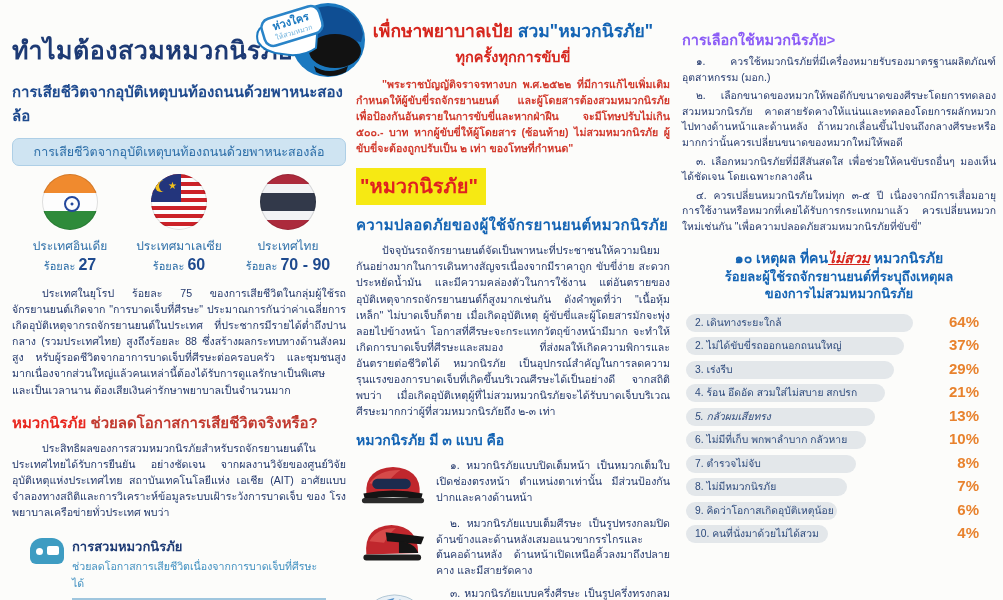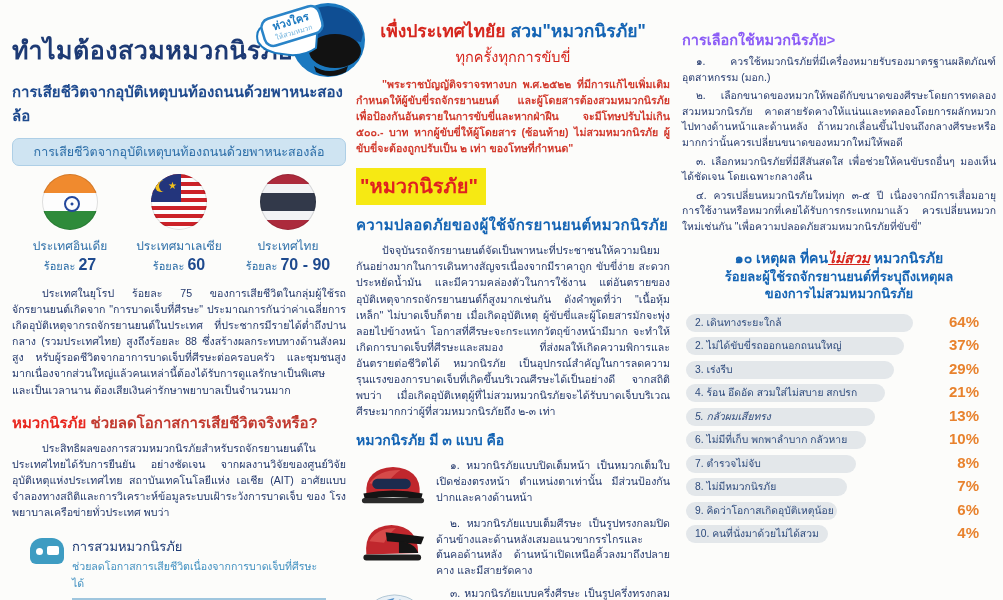--- a/index.html
+++ b/index.html
@@ -41,29 +41,29 @@
   .l-qhead{margin-top:13px;font-size:15px;font-weight:bold;}
   .l-qhead .w1{color:#e8271f;}
   .l-qhead .w2{color:#c23a30;}
   #l-para2{margin-top:5px;text-indent:30px;}
   .stat-box{margin:16px 0 0 18px;width:296px;}
   .stat-head{display:flex;align-items:flex-start;}
   .stat-helmet{width:34px;height:26px;border-radius:12px 12px 6px 6px;background:#3e9cc2;position:relative;flex:0 0 auto;margin-top:2px;}
   .stat-helmet::after{content:"";position:absolute;right:5px;top:8px;width:12px;height:9px;background:#fff;border-radius:2px;}
   .stat-helmet::before{content:"";position:absolute;left:6px;top:10px;width:7px;height:7px;background:#fff;border-radius:50%;}
   .stat-head-txt{margin-left:8px;}
-  .stat-title{font-size:13px;font-weight:normal;color:#1d3a74;}
+  .stat-title{font-size:13px;font-weight:bold;color:#1d3a74;}
   .stat-sub{font-size:10.6px;color:#3f8fc0;margin-top:1px;}
   .stat-divider{height:2px;background:#9fc6de;margin:6px 0 8px 42px;}
 
   
   .m-head{margin-top:20px;text-align:center;font-weight:bold;font-size:17.5px;line-height:1.3;}
   .m-head .r{color:#d6261d;}
   .m-head .b{color:#1464b4;}
-  .m-head2{text-align:center;font-weight:normal;font-size:14.5px;color:#d6261d;margin-top:2px;}
+  .m-head2{text-align:center;font-weight:bold;font-size:14.5px;color:#d6261d;margin-top:2px;}
   #m-para1{margin-top:8px;color:#d23a2d;text-indent:26px;font-weight:bold;}
   .m-highlight{display:inline-block;margin-top:12px;background:#f6e913;color:#e02020;
     font-size:20px;font-weight:bold;padding:2px 8px 3px 4px;}
   .m-safety-head{margin-top:8px;font-size:15px;font-weight:bold;color:#1464b4;letter-spacing:.3px;}
   #m-para2{margin-top:5px;text-indent:26px;}
   .m-types-head{margin-top:10px;font-size:14px;font-weight:bold;color:#1464b4;}
   .helmet-row{display:flex;margin-top:7px;align-items:flex-start;}
   .helmet-img{width:74px;flex:0 0 auto;margin-top:3px;}
   .helmet-txt{font-size:10.6px;line-height:1.5;color:#24396d;text-align:justify;margin-left:6px;text-indent:14px;}
 
@@ -156,21 +156,21 @@
     <path d="M6 46 Q2 32 16 28 L58 20 Q66 19 66 26 L64 52 Q50 62 30 58 Q12 56 6 46 Z" fill="#ffffff" stroke="#1b79c0" stroke-width="2"></path>
     <g transform="rotate(-17 40 30)">
       <rect x="10" y="16" width="60" height="28" rx="9" fill="#ffffff" stroke="#2a84c8" stroke-width="2.5"></rect>
       <text x="40" y="29" text-anchor="middle" font-size="11" font-weight="bold" fill="#1b79c0">ห่วงใคร</text>
       <text x="40" y="39" text-anchor="middle" font-size="7" fill="#6fb1dc">ให้สวมหมวก</text>
     </g>
   </svg>
 
   <div class="col" id="col-mid">
     <div class="m-head">
-      <span class="r">เพื่งประเทศไทยัย </span><span class="b">สวม"หมวกนิรภัย"</span>
+      <span class="r">เพื่กษาพยาบาลเปัย </span><span class="b">สวม"หมวกนิรภัย"</span>
     </div>
     <div class="m-head2">ทุกครั้งทุกการขับขี่</div>
 
     <p class="body-p" id="m-para1">"พระราชบัญญัติจราจรทางบก พ.ศ.๒๕๒๒ ที่มีการแก้ไขเพิ่มเติม กำหนดให้ผู้ขับขี่รถจักรยานยนต์ และผู้โดยสารต้องสวมหมวกนิรภัย เพื่อป้องกันอันตรายในการขับขี่และหากฝ่าฝืน จะมีโทษปรับไม่เกิน ๕๐๐.- บาท หากผู้ขับขี่ให้ผู้โดยสาร (ซ้อนท้าย) ไม่สวมหมวกนิรภัย ผู้ขับขี่จะต้องถูกปรับเป็น ๒ เท่า ของโทษที่กำหนด"</p>
 
     <div>
       <span class="m-highlight">"หมวกนิรภัย"</span>
     </div>
     <div class="m-safety-head">ความปลอดภัยของผู้ใช้จักรยานยนต์หมวกนิรภัย</div>
 

